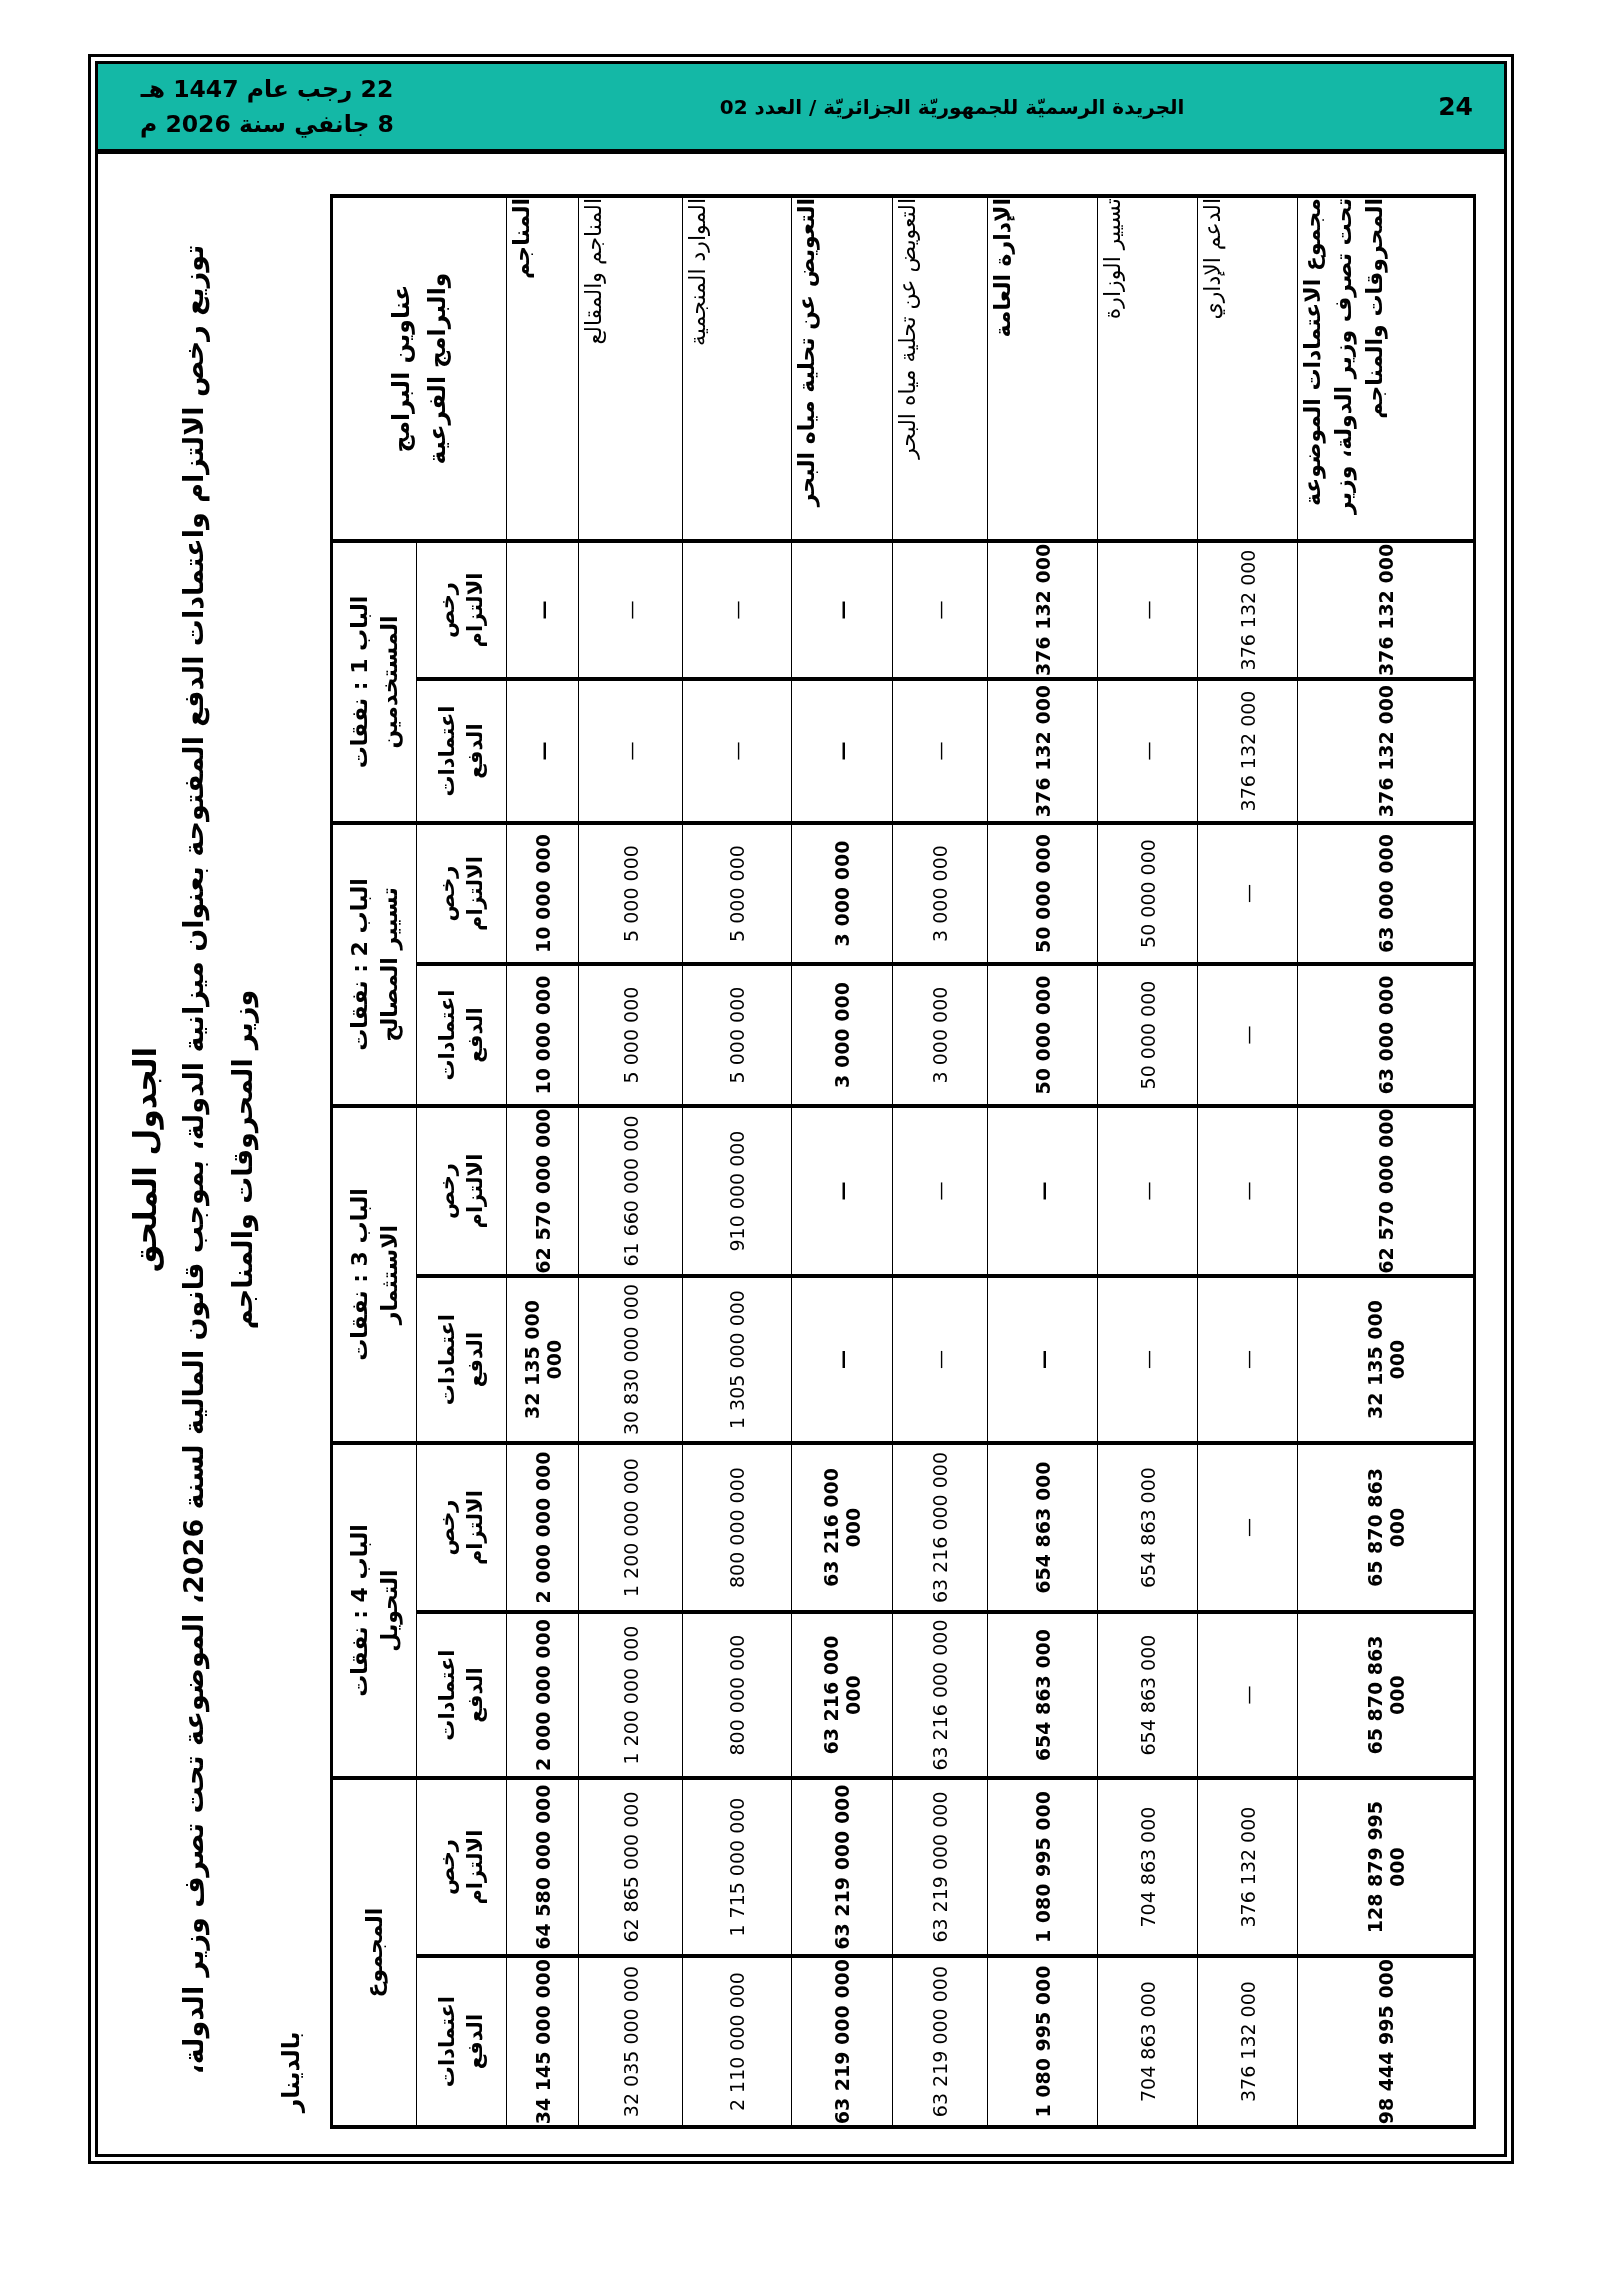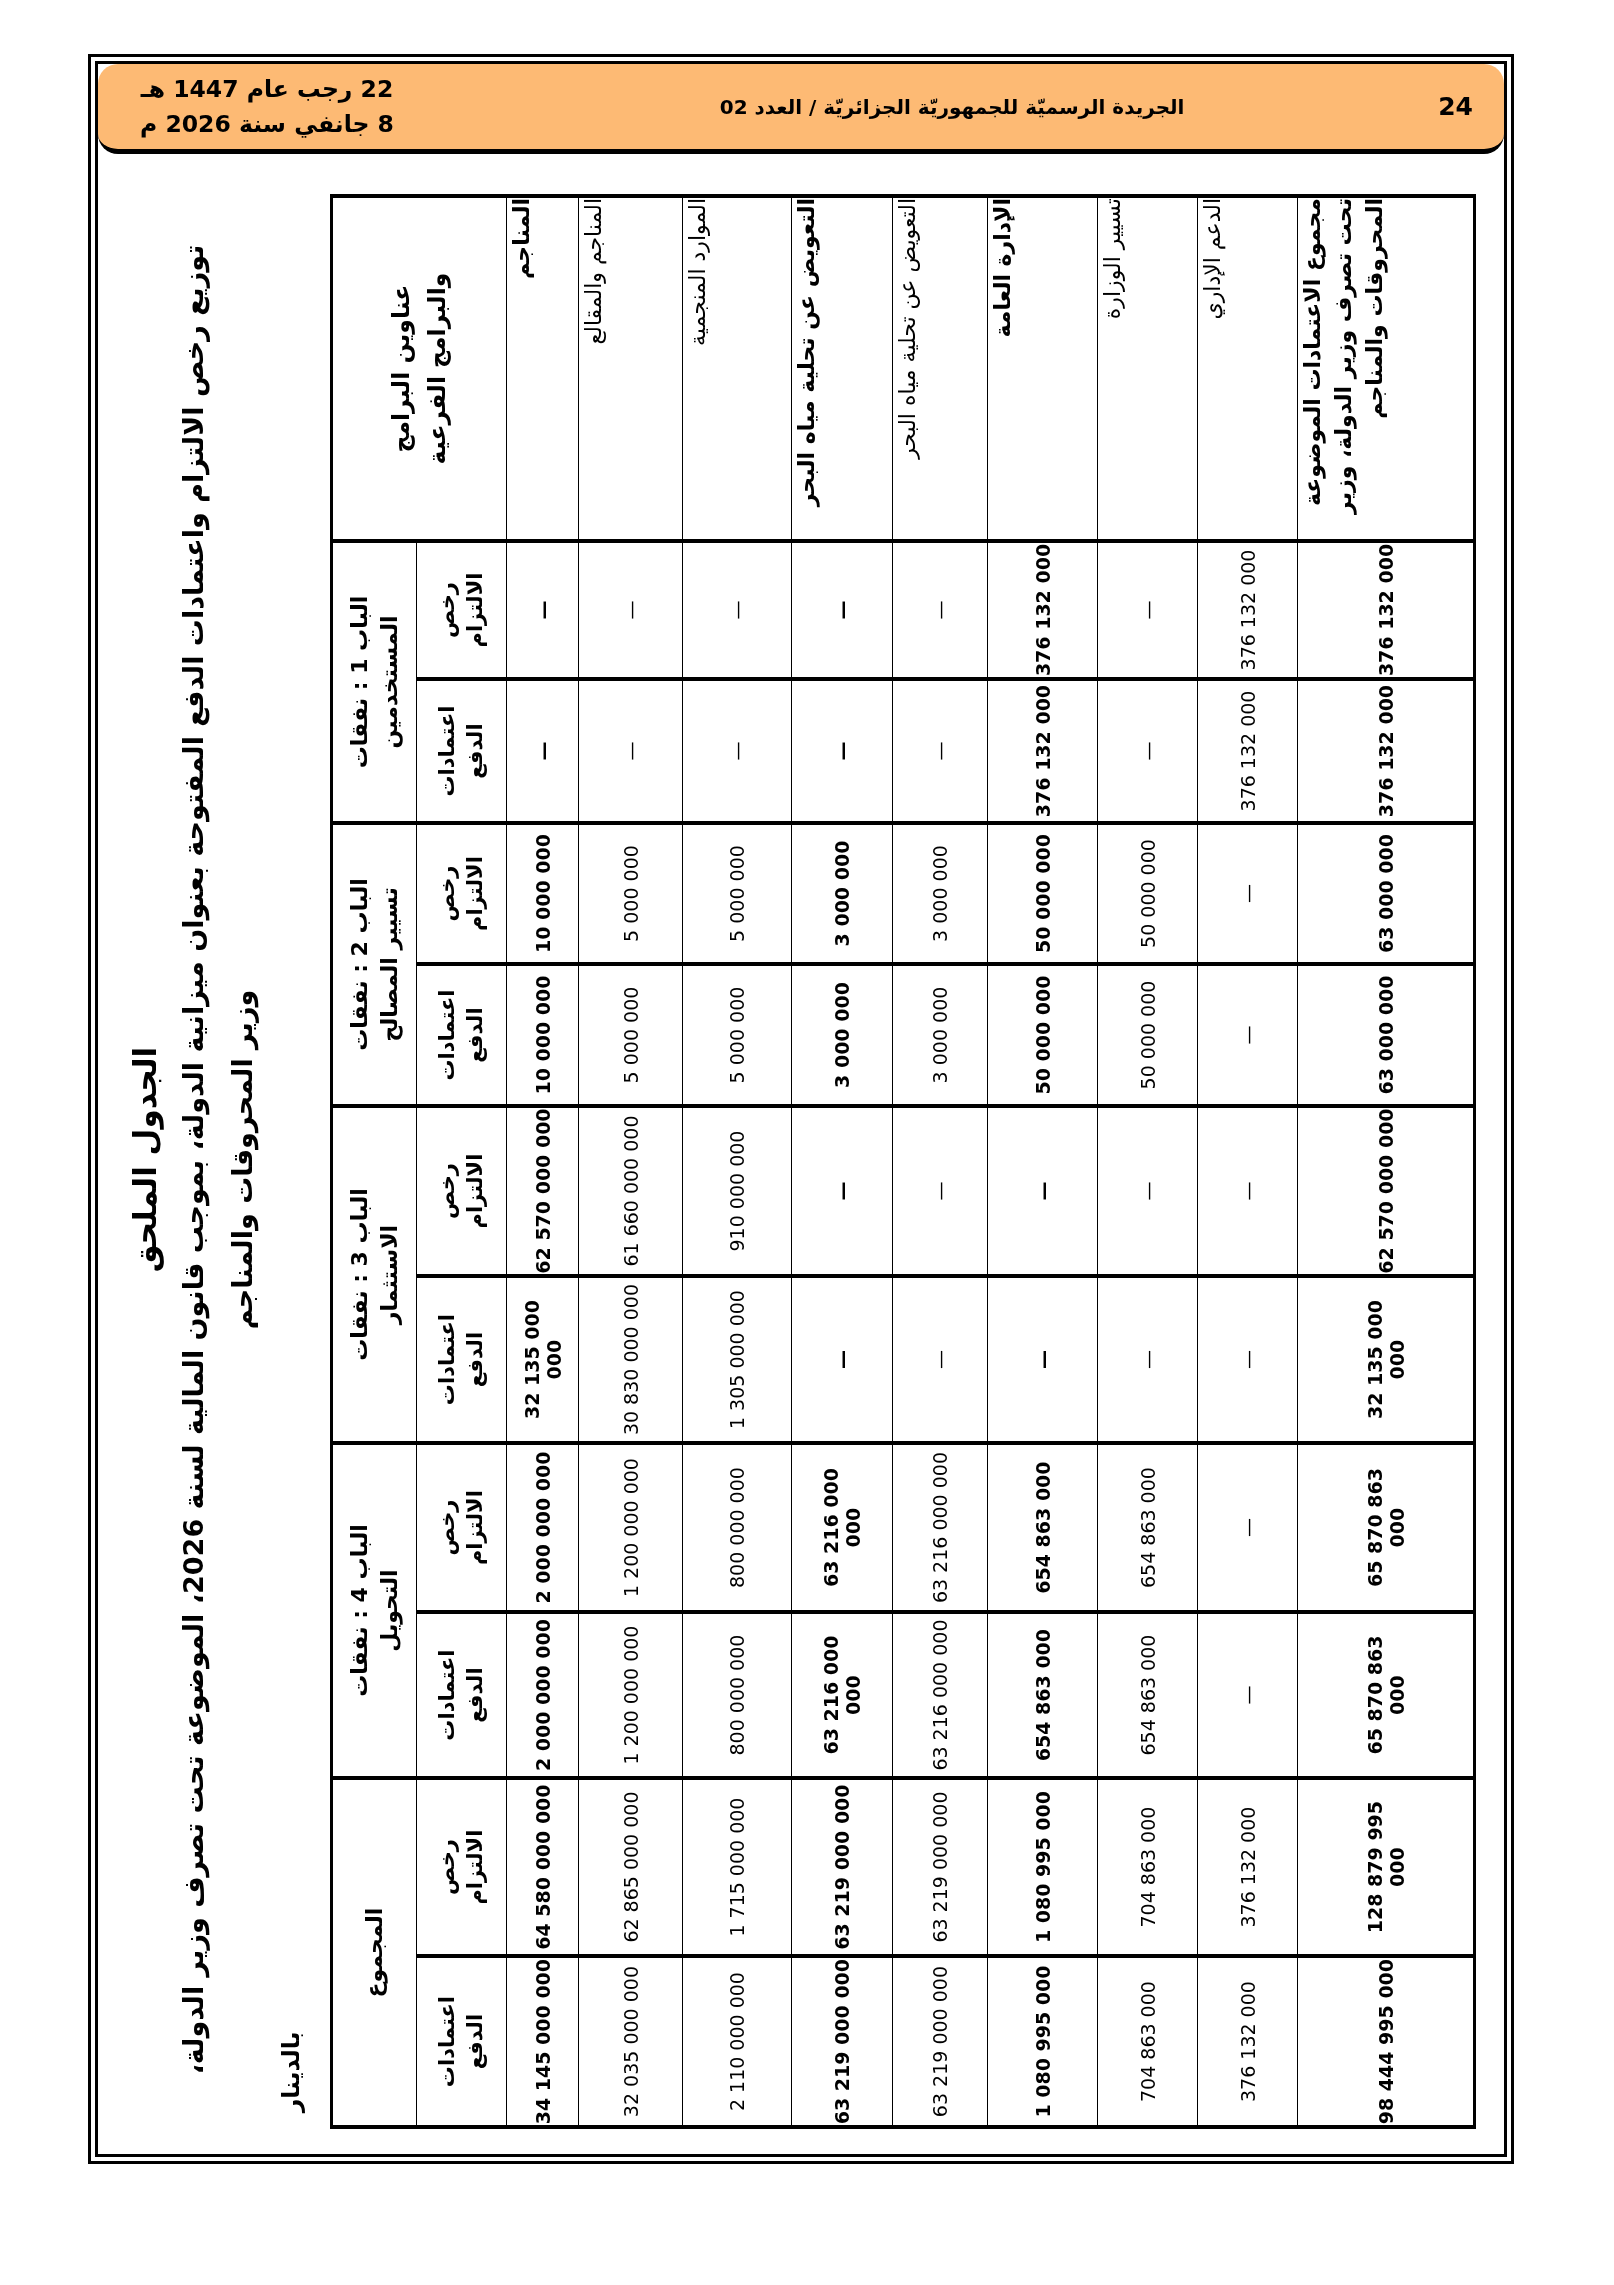--- a/index.html
+++ b/index.html
@@ -7,23 +7,23 @@
     width:1615px;height:2285px;background:#ffffff;position:relative;overflow:hidden;
     font-family:"DejaVu Sans",sans-serif;color:#000;
   }
   
   .frame{
     position:absolute;left:88px;top:54px;width:1426px;height:2110px;
     border:10px double #000;box-sizing:border-box;background:#fff;
   }
   
   .band{
-    height:90px;background:#fdba74;border-bottom:5.4px solid #000;
+    height:90px;background:#14b8a6;border-bottom:5.4px solid #000;
     display:flex;align-items:center;justify-content:space-between;
-    padding:0 31px 0 42px;box-sizing:border-box;border-radius:20px;
+    padding:0 31px 0 42px;box-sizing:border-box;
   }
   .dates{font-weight:bold;font-size:23.5px;line-height:1.45;text-align:center;direction:rtl;}
   .jtitle{font-weight:bold;font-size:20px;direction:rtl;transform:translateX(36px);}
   .pnum{font-weight:bold;font-size:25px;}
   
   .rot{
     position:absolute;left:-164px;top:484px;width:1931px;height:1351px;
     transform:rotate(-90deg);direction:rtl;
   }
   .annex-head{position:relative;height:204px;}

